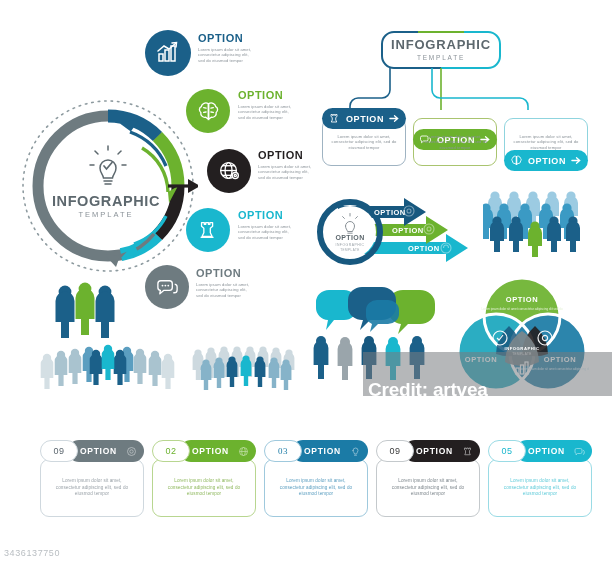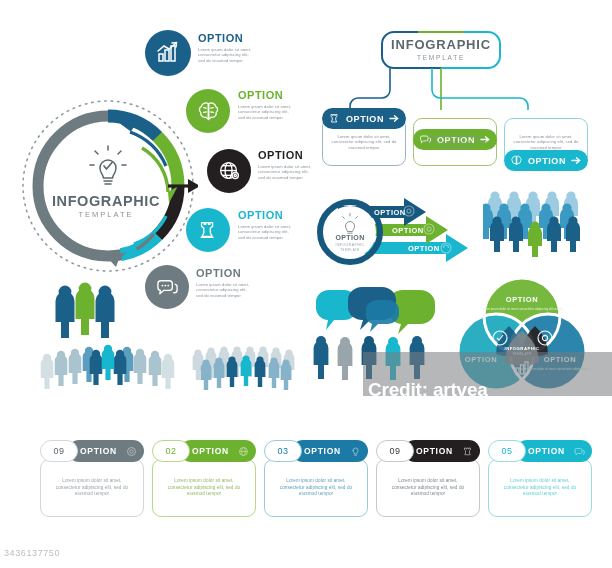--- a/index.html
+++ b/index.html
@@ -586,21 +586,21 @@
     <div class="head">
       <div class="headpill" style="background:#1b7ba6;">
         <span class="t">OPTION</span>
         <svg width="13" height="13" viewBox="0 0 26 26" style="margin-left:auto; margin-right:6px; opacity:.55;">
           <g fill="none" stroke="#fff" stroke-width="1.6" stroke-linecap="round">
             <path d="M 8 11 A 5 5 0 1 1 18 11 C 18 14 15.5 15 15 18 L 11 18 C 10.5 15 8 14 8 11 Z"></path>
             <line x1="11" y1="20.5" x2="15" y2="20.5"></line>
             </g>
         </svg>
       </div>
-      <div class="numchip" style="color:#1b7ba6; border-color:#9fc9dd;">03</div>
+      <div class="numchip" style="color:#1b7ba6; border-color:#9fc9dd;font-family:Liberation Serif, serif;">03</div>
     </div>
     <div class="body" style="border-color:#9fc9dd;">
       <p style="color:#5b9ec0;">Lorem ipsum dolor sit amet, consectetur adipiscing elit, sed do eiusmod tempor</p>
     </div>
   </div>
 
   <div class="numcard" style="left:376px; top:440px;">
     <div class="head">
       <div class="headpill" style="background:#231f20;">
         <span class="t">OPTION</span>

